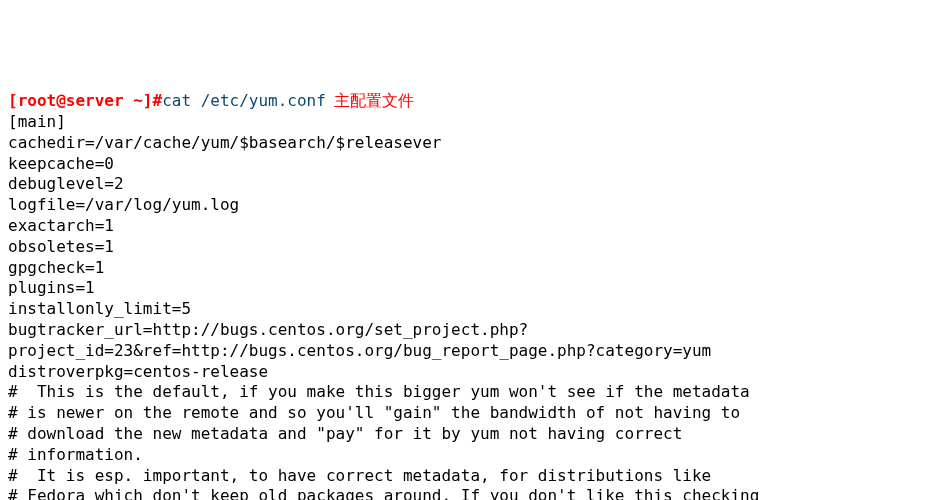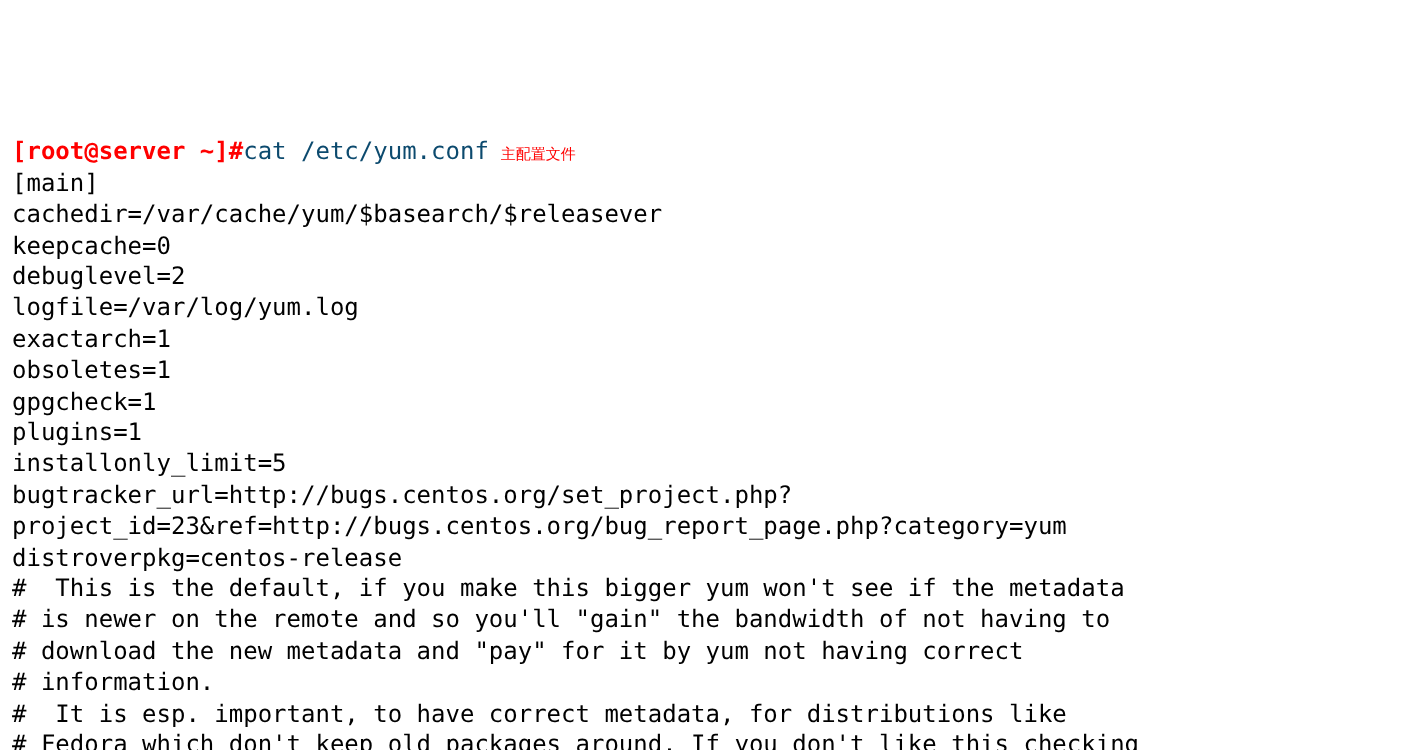--- a/index.html
+++ b/index.html
@@ -18,21 +18,21 @@
     .prompt {
       color: #ff0000;
       font-weight: bold;
     }
     .cmd {
       color: #0c4a6e;
       font-weight: normal;
     }
     .annot {
       color: #ff0000;
-      font-size: 10px;
+      font-size: 16px;
       font-weight: normal;
       margin-left: 8px;
     }
     .line {
       display: block;
     }
   </style>
 </head>
 <body>
 

